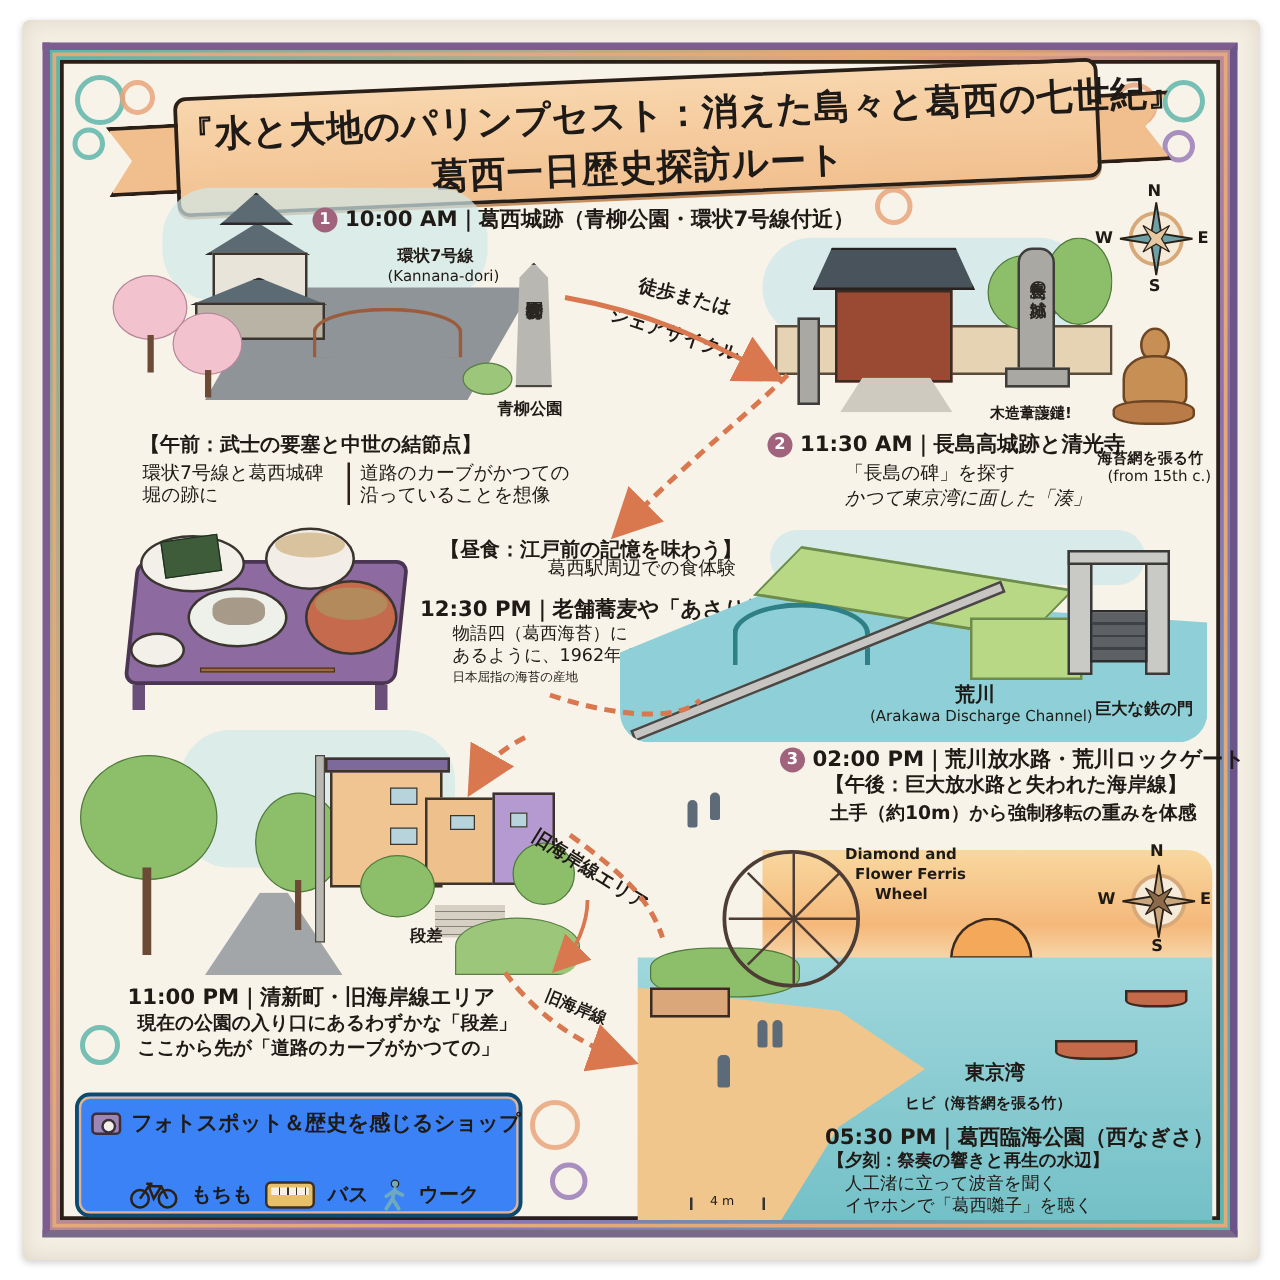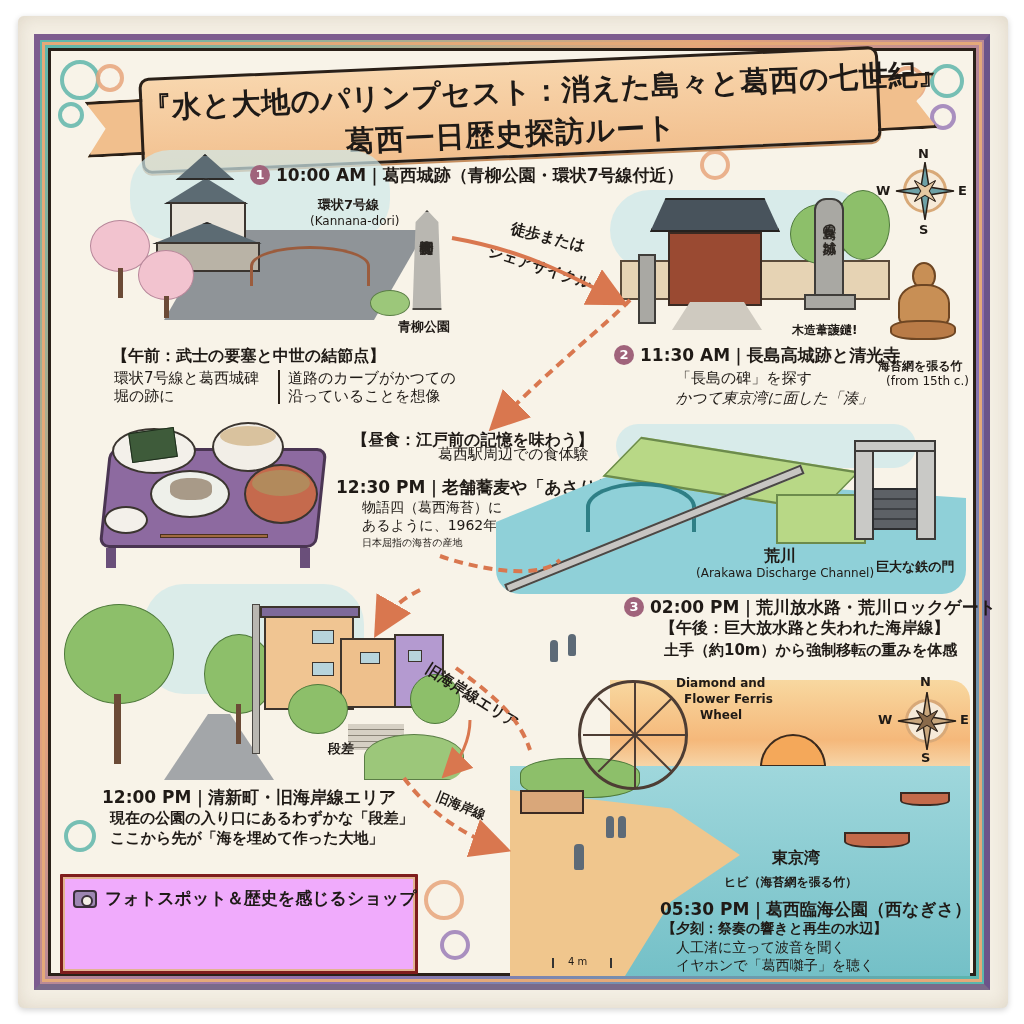--- a/index.html
+++ b/index.html
@@ -130,21 +130,21 @@
   .wheel-spoke { position: absolute; background: #4d3d34; width: 2px; }
   .boat { position: absolute; background: #c46a4a; border: 2px solid #3b2a22; border-radius: 0 0 40% 40%; }
   .person { position: absolute; background: #5d6a77; border-radius: 4px 4px 2px 2px; }
 
   
   svg.route { position: absolute; left: 0; top: 0; width: 1024px; height: 1024px; pointer-events: none; }
 
   
   .legend {
     position: absolute; left: 60px; top: 874px; width: 358px; height: 100px;
-    background: #f0abfc; border: 3px solid #7f1d1d; border-radius: 1px;
+    background: #3b82f6; border: 3px solid #0c4a6e; border-radius: 12px;
     box-shadow: inset 0 0 0 2px #e3b391;
   }
   .legend-row { position: absolute; left: 10px; display: flex; align-items: center; gap: 8px; font-size: 17px; font-weight: bold; white-space: nowrap; }
   .legend-icon { display: inline-block; }
   .cam-icon { width: 24px; height: 18px; border: 2px solid #3a2f3a; border-radius: 4px; background: #9d86b2; position: relative; }
   .cam-icon::after { content: ""; position: absolute; left: 6px; top: 3px; width: 8px; height: 8px; border-radius: 50%; background: #f4efe6; border: 2px solid #3a2f3a; }
   .key-icon { width: 28px; height: 12px; position: relative; }
   .key-icon::before { content: ""; position: absolute; left: 0; top: 0; width: 10px; height: 10px; border-radius: 50%; border: 2px solid #9a6a3a; background: #e0b47a; }
   .key-icon::after { content: ""; position: absolute; left: 12px; top: 4px; width: 16px; height: 4px; background: #9a6a3a; }
   .bus-icon { width: 40px; height: 22px; border: 2px solid #3b3025; border-radius: 5px; background: #e8c06a; position: relative; }
@@ -316,23 +316,23 @@
   <div class="window" style="left:344px;top:66px;width:14px;height:12px;"></div>
   <div class="tree" style="left:224px;top:100px;width:60px;height:50px;"></div>
   <div class="tree" style="left:346px;top:90px;width:50px;height:50px;"></div>
   <div style="position:absolute;left:284px;top:140px;width:56px;height:26px;background:repeating-linear-gradient(180deg,#d6d0c4 0 5px,#8a8478 5px 6px);"></div>
   <div class="bush" style="left:300px;top:150px;width:100px;height:46px;border-radius:50% 50% 0 0;"></div>
 </div>
 <div class="txt label-mid" style="left:328px;top:740px;font-size:13px;">段差</div>
 <div class="txt" style="left:432px;top:660px;font-size:15px;font-weight:bold;transform:rotate(32deg);transform-origin:left top;">旧海岸線エリア</div>
 <div class="txt" style="left:440px;top:788px;font-size:13px;font-weight:bold;transform:rotate(22deg);transform-origin:left top;">旧海岸線</div>
 
-<div class="txt stop-head" style="left:102px;top:786px;">12:00 PM｜清新町・旧海岸線エリア</div>
+<div class="txt stop-head" style="left:102px;top:786px;">11:00 PM｜清新町・旧海岸線エリア</div>
 <div class="txt body-text" style="left:110px;top:808px;font-weight:bold;">現在の公園の入り口にあるわずかな「段差」</div>
-<div class="txt body-text" style="left:110px;top:828px;font-weight:bold;">ここから先が「海を埋めて作った大地」</div>
+<div class="txt body-text" style="left:110px;top:828px;font-weight:bold;">ここから先が「道路のカーブがかつての」</div>
 
 <div class="scene" style="left:510px;top:680px;width:460px;height:296px;border-radius:20px 20px 0 0;">
   <div class="sunset" style="left:100px;top:0;width:360px;height:100px;"></div>
   <div class="sun" style="left:250px;top:54px;width:66px;height:33px;"></div>
   <div class="sea" style="left:0;top:86px;width:460px;height:210px;"></div>
   <div class="sand" style="left:0;top:110px;width:230px;height:186px;clip-path:polygon(0 0,70% 10%,100% 35%,70% 60%,50% 100%,0 100%);"></div>
   <div class="tree" style="left:10px;top:78px;width:120px;height:40px;border-radius:40%;"></div>
   <div style="position:absolute;left:10px;top:110px;width:64px;height:24px;background:#d9a77a;border:2px solid #3b2a22;"></div>
   <div class="boat" style="left:390px;top:112px;width:50px;height:14px;"></div>
   <div class="boat" style="left:334px;top:152px;width:66px;height:16px;"></div>
@@ -385,13 +385,28 @@
   <path d="M456,668 C500,700 520,720 530,750" stroke="#d9774f" stroke-width="4" stroke-dasharray="9 6" fill="none"></path>
   <path d="M470,720 C470,740 460,760 450,770" stroke="#d9774f" stroke-width="3" fill="none" marker-end="url(#ah)"></path>
   <path d="M404,778 C420,800 450,830 496,846" stroke="#d9774f" stroke-width="4" stroke-dasharray="9 6" fill="none" marker-end="url(#ah)"></path>
 </svg>
 
 <div class="legend">
   <div class="legend-row" style="top:10px;">
     <span class="legend-icon cam-icon"></span>
     <span>フォトスポット＆歴史を感じるショップ</span>
   </div>
+  <div class="legend-row" style="top:66px;left:40px;gap:10px;">
+    <svg width="40" height="24" viewBox="0 0 40 24">
+      <circle cx="9" cy="15" r="7" fill="none" stroke="#2a2018" stroke-width="2"></circle>
+      <circle cx="31" cy="15" r="7" fill="none" stroke="#2a2018" stroke-width="2"></circle>
+      <path d="M9,15 L16,5 L26,5 L31,15 M16,5 L20,15 L26,5 M14,3 L19,3" stroke="#2a2018" stroke-width="2" fill="none"></path>
+    </svg>
+    <span class="legend-sub">もちも</span>
+    <span class="legend-icon bus-icon"></span>
+    <span class="legend-sub">バス</span>
+    <svg width="20" height="26" viewBox="0 0 20 26">
+      <circle cx="11" cy="4" r="3" fill="#6fa9c0" stroke="#2a2018" stroke-width="1"></circle>
+      <path d="M11,8 L9,16 L4,24 M9,16 L14,24 M10,10 L4,14 M11,10 L17,13" stroke="#6fa9c0" stroke-width="3" fill="none" stroke-linecap="round"></path>
+    </svg>
+    <span class="legend-sub">ウーク</span>
+  </div>
 </div>
 
 </body></html>

